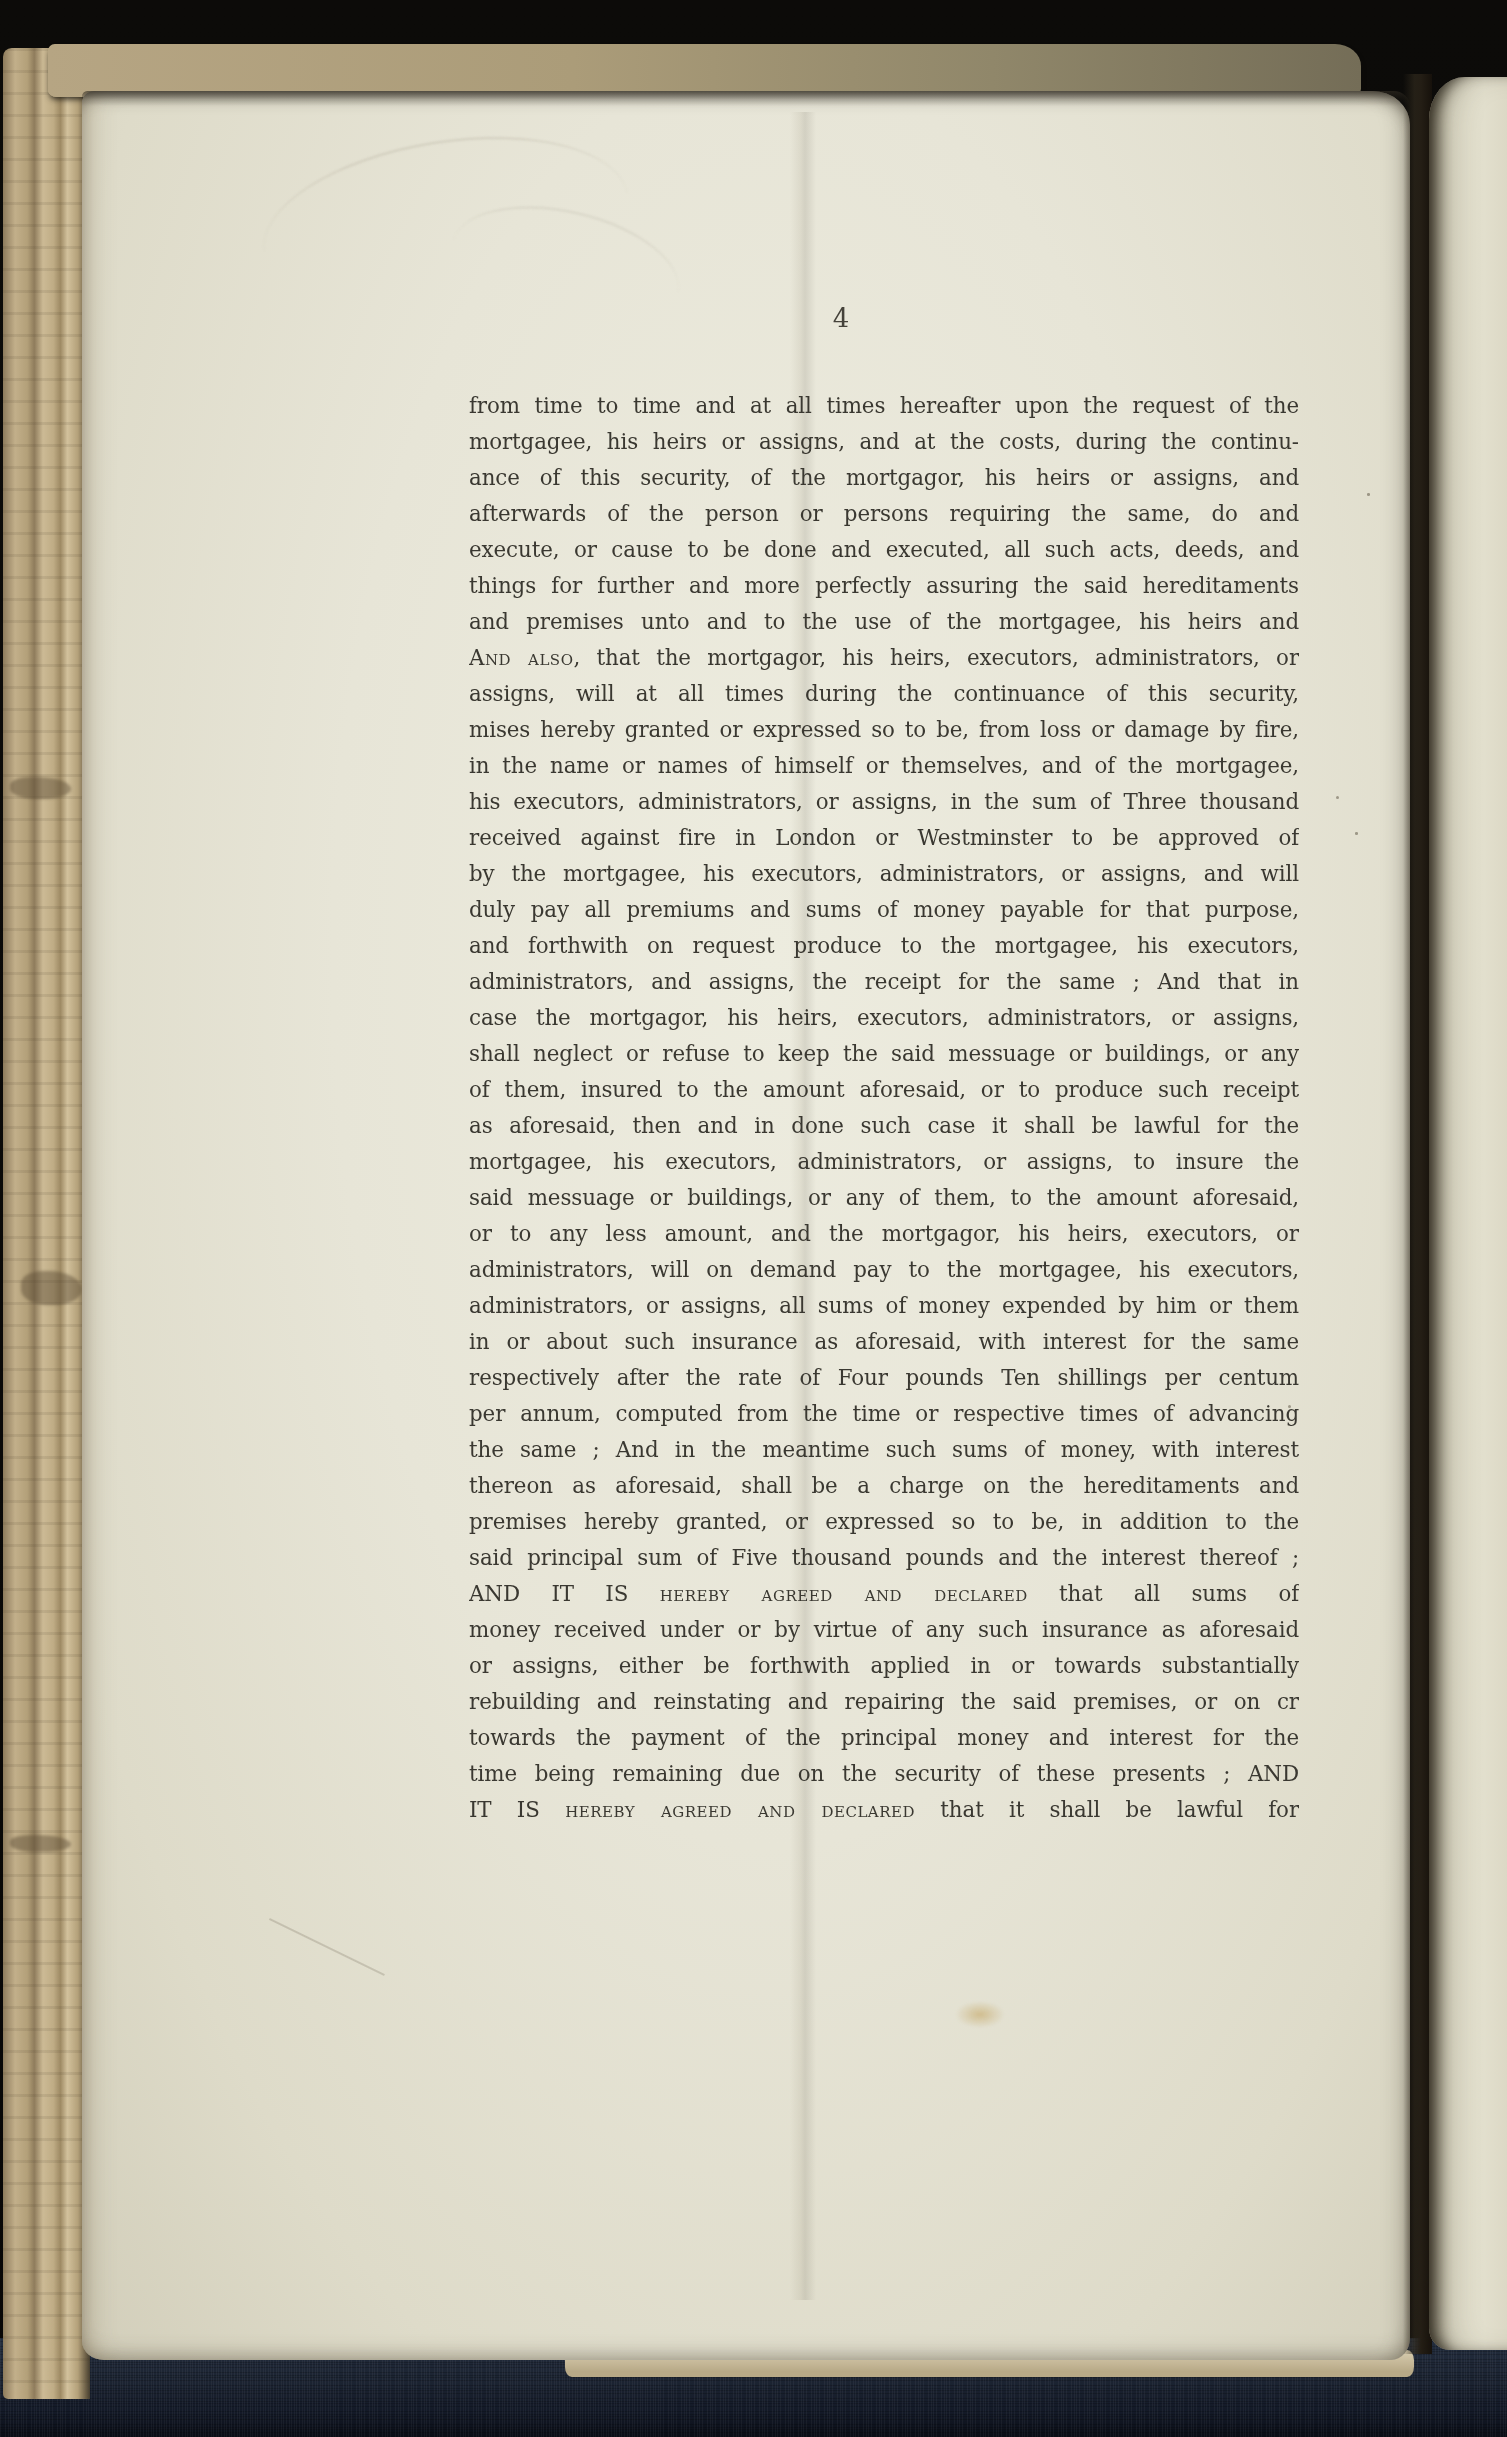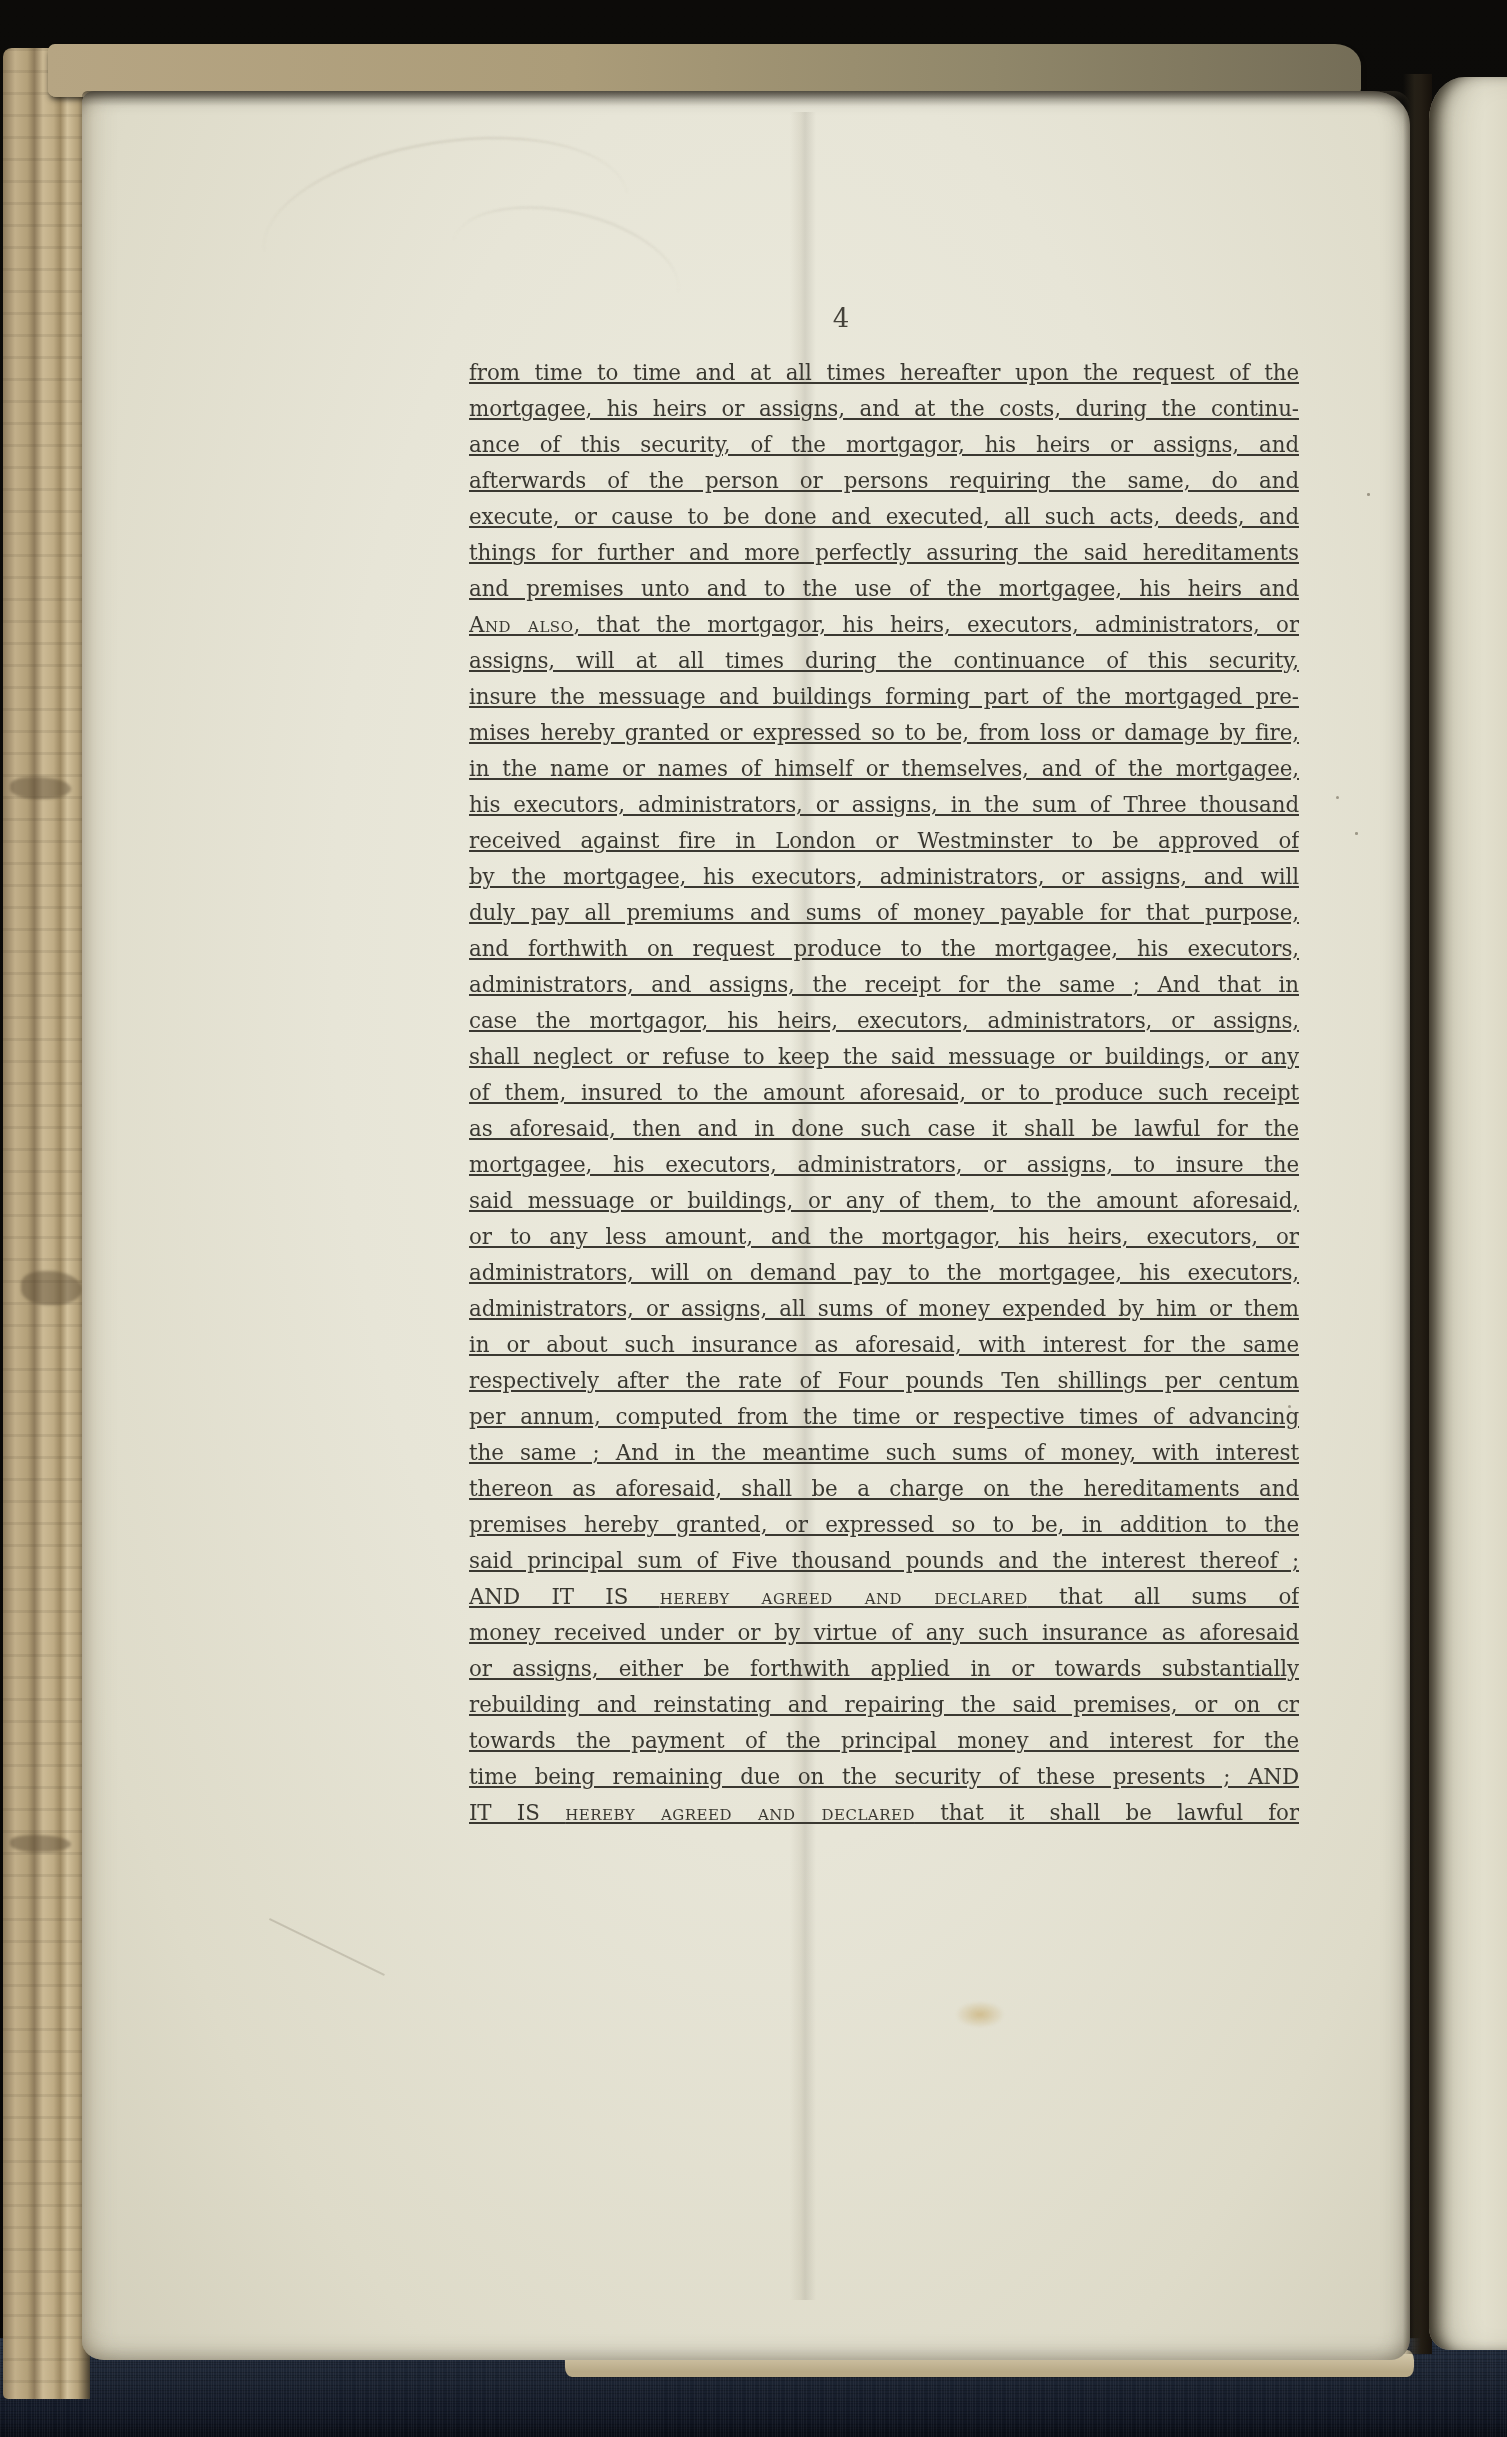--- a/index.html
+++ b/index.html
@@ -82,23 +82,23 @@
     background:linear-gradient(90deg,#cdc8b2 0%,#dfdcc9 30%,var(--paper2,#e2dfcd) 70%,#dcd8c5 100%);
     border-radius:36px 0 0 20.5px / 43px 0 0 22px;
     box-shadow:inset 13.7px 0 15.4px -6.8px rgba(28,23,14,.85), inset 31px 0 34px -17px rgba(62,54,38,.35);
   }
   
   .page-number{
     position:absolute;left:739px;top:212px;width:41px;
     text-align:center;font-size:26px;color:#45423a;letter-spacing:0.9px;
   }
   .body-text{
-    position:absolute;left:387px;top:264px;width:830px;
+    position:absolute;left:387px;top:297px;width:830px;
     color:var(--ink,#3a3831);
-    font-size:21.4px;line-height:36px;letter-spacing:-0.1px;text-decoration:underline;
+    font-size:21.4px;line-height:36px;letter-spacing:-0.1px;
   }
   .tline{
     height:36px;overflow:hidden;
     text-align:justify;text-align-last:justify;
   }
   .sc{font-variant:small-caps;letter-spacing:0.5px;}
 </style>
 </head>
 <body>
 
@@ -130,21 +130,20 @@
     <div class="body-text">
         <div class="tline"><span>from time to time and at all times hereafter upon the request of the</span></div>
         <div class="tline"><span>mortgagee, his heirs or assigns, and at the costs, during the continu-</span></div>
         <div class="tline"><span>ance of this security, of the mortgagor, his heirs or assigns, and</span></div>
         <div class="tline"><span>afterwards of the person or persons requiring the same, do and</span></div>
         <div class="tline"><span>execute, or cause to be done and executed, all such acts, deeds, and</span></div>
         <div class="tline"><span>things for further and more perfectly assuring the said hereditaments</span></div>
         <div class="tline"><span>and premises unto and to the use of the mortgagee, his heirs and</span></div>
         <div class="tline"><span class="sc">And also</span><span>, that the mortgagor, his heirs, executors, administrators, or</span></div>
         <div class="tline"><span>assigns, will at all times during the continuance of this security,</span></div>
-        <div class="tline"><span>insure the messuage and buildings forming part of the mortgaged pre-</span></div>
         <div class="tline"><span>mises hereby granted or expressed so to be, from loss or damage by fire,</span></div>
         <div class="tline"><span>in the name or names of himself or themselves, and of the mortgagee,</span></div>
         <div class="tline"><span>his executors, administrators, or assigns, in the sum of Three thousand</span></div>
         <div class="tline"><span>received against fire in London or Westminster to be approved of</span></div>
         <div class="tline"><span>by the mortgagee, his executors, administrators, or assigns, and will</span></div>
         <div class="tline"><span>duly pay all premiums and sums of money payable for that purpose,</span></div>
         <div class="tline"><span>and forthwith on request produce to the mortgagee, his executors,</span></div>
         <div class="tline"><span>administrators, and assigns, the receipt for the same ; And that in</span></div>
         <div class="tline"><span>case the mortgagor, his heirs, executors, administrators, or assigns,</span></div>
         <div class="tline"><span>shall neglect or refuse to keep the said messuage or buildings, or any</span></div>

